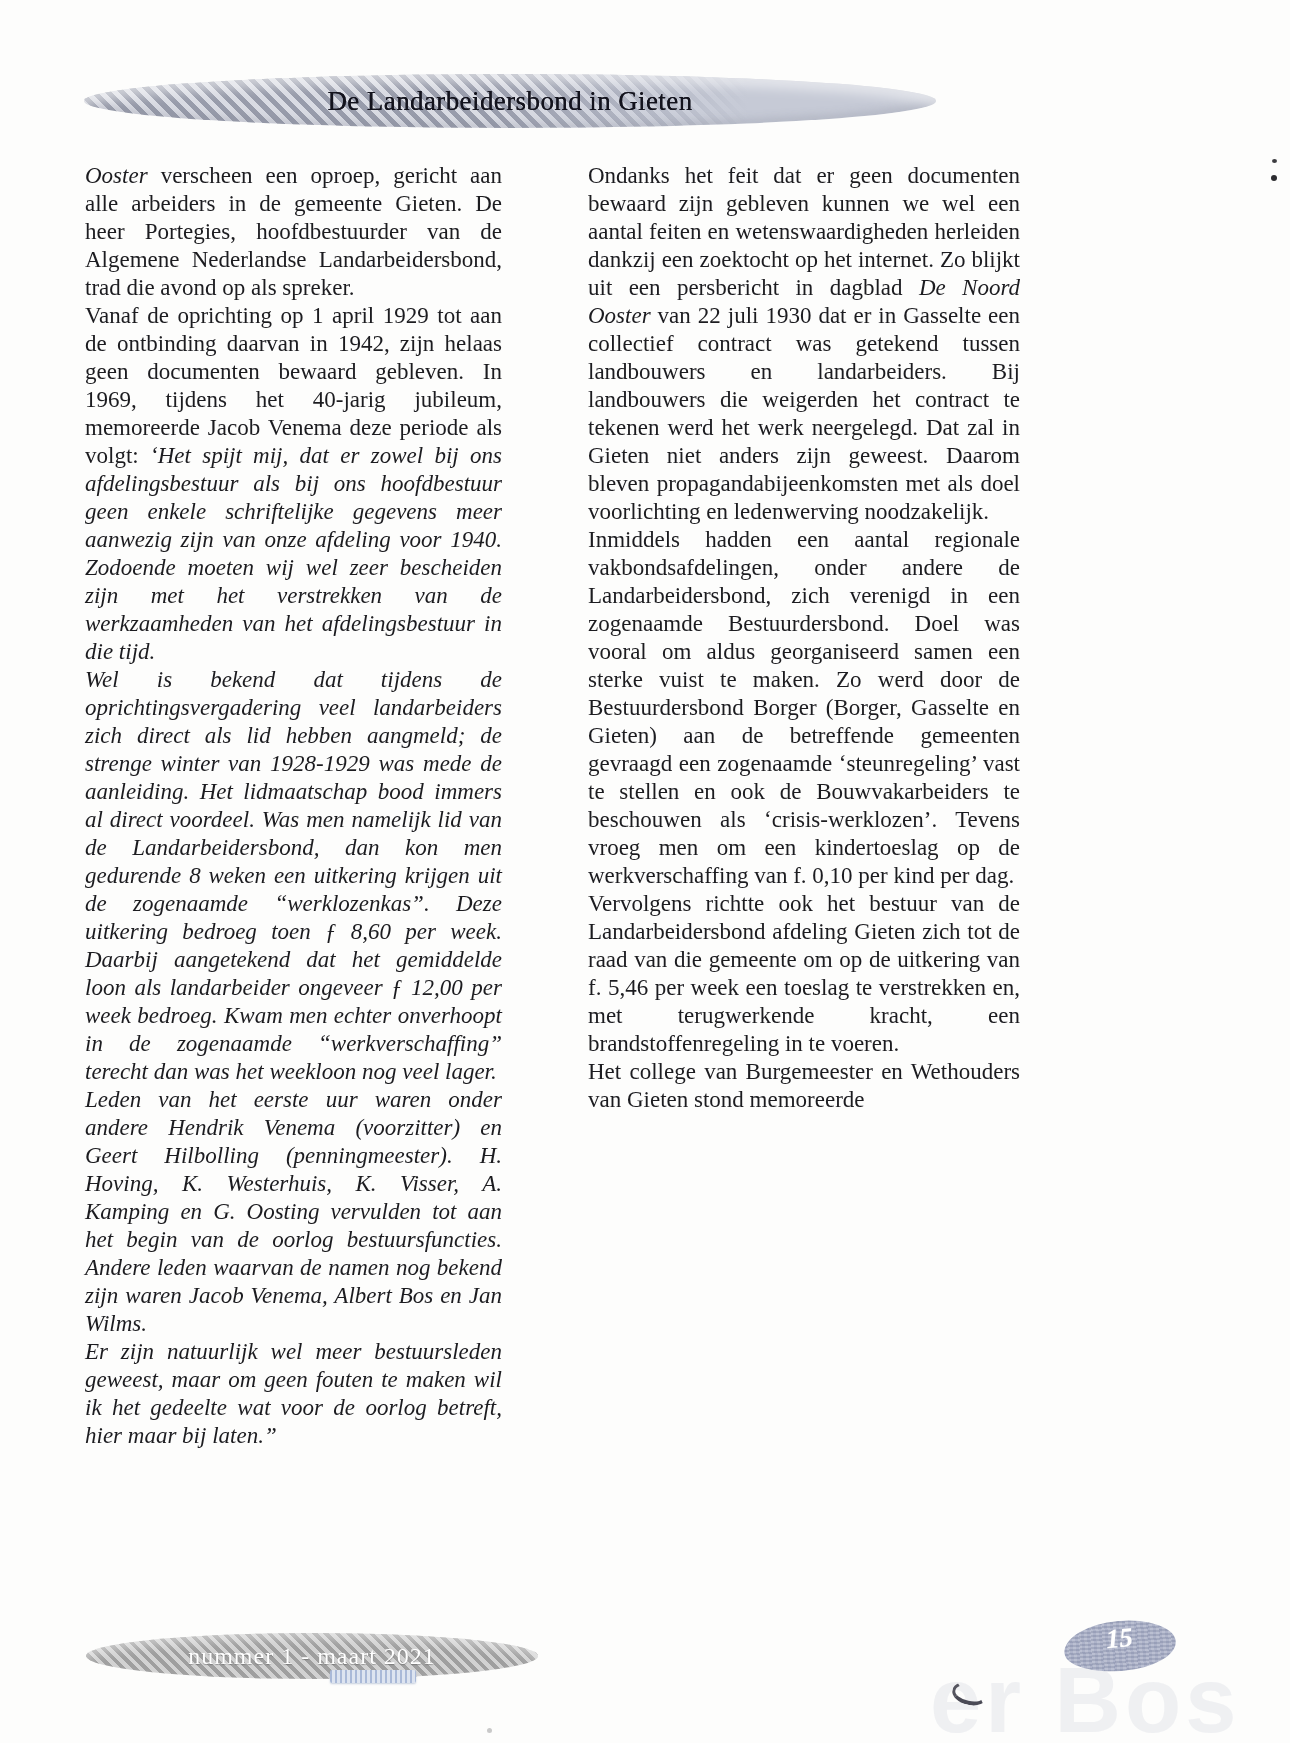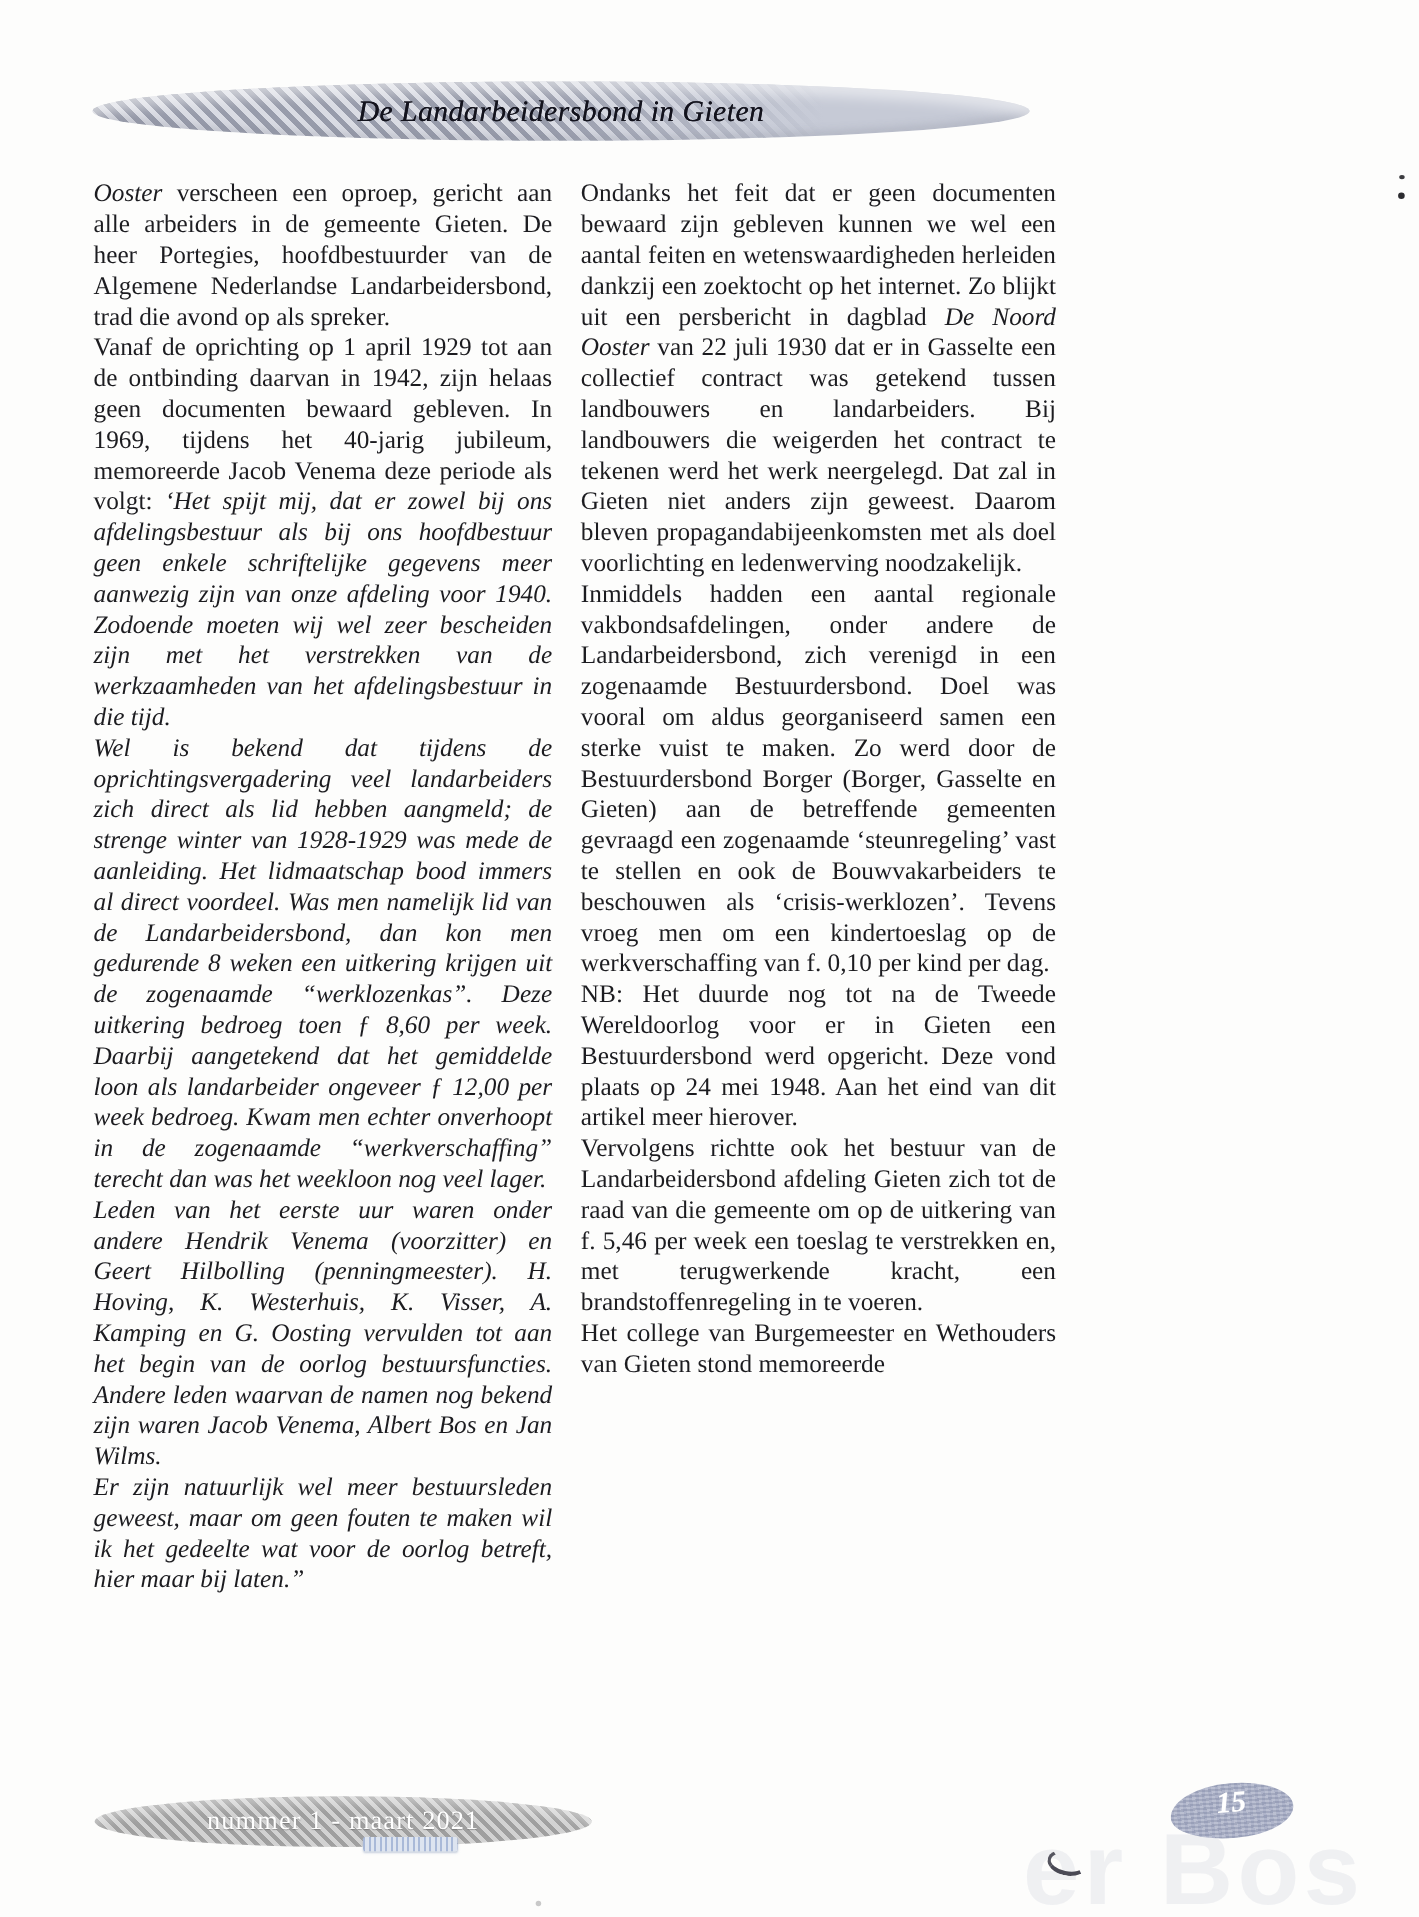--- a/index.html
+++ b/index.html
@@ -14,27 +14,27 @@
     border-radius:50%;
     background:
       linear-gradient(to right, rgba(198,202,214,0) 48%, #c6cad6 78%),
       repeating-linear-gradient(45deg,#989cab 0 5px,#d9dbe3 5px 10px),
       repeating-linear-gradient(-45deg,#a3a7b5 0 6px,#cfd2dc 6px 12px);
     background-color:#c6cad6;
     box-shadow:inset 0 8px 12px rgba(255,255,255,.55), inset 0 -4px 8px rgba(120,124,140,.25);
     display:flex;align-items:center;justify-content:center;
   }
   .header-title{
-    font-style:italic;font-size:27px;color:#13131d;letter-spacing:.4px;
+    font-size:27px;color:#13131d;letter-spacing:.4px;
     text-shadow:0 0 .4px #13131d;
   }
   
   .col{position:absolute;top:162px;font-size:23px;line-height:28px;text-align:justify;}
   .col-left{left:85px;width:417px;}
-  .col-right{left:528px;width:432px;}
+  .col-right{left:588px;width:432px;}
   .para{margin:0;}
   .it{font-style:italic;}
   
   .footer-banner{
     position:absolute;left:86px;top:1633px;width:452px;height:46px;
     border-radius:50%;
     background:
       repeating-linear-gradient(45deg,#9f9f9f 0 4px,#d2d2d2 4px 8px),
       repeating-linear-gradient(-45deg,#ababab 0 5px,#dcdcdc 5px 10px);
     background-color:#bdbdbd;
@@ -95,21 +95,20 @@
 <div class="col col-left">
     <p class="para"><span class="it">Ooster</span><span> verscheen een oproep, gericht aan alle arbeiders in de gemeente Gieten. De heer Portegies, hoofdbestuurder van de Algemene Nederlandse Landarbeidersbond, trad die avond op als spreker.</span></p>
     <p class="para"><span>Vanaf de oprichting op 1 april 1929 tot aan de ontbinding daarvan in 1942, zijn helaas geen documenten bewaard gebleven. In 1969, tijdens het 40-jarig jubileum, memoreerde Jacob Venema deze periode als volgt: </span><span class="it">‘Het spijt mij, dat er zowel bij ons afdelingsbestuur als bij ons hoofdbestuur geen enkele schriftelijke gegevens meer aanwezig zijn van onze afdeling voor 1940. Zodoende moeten wij wel zeer bescheiden zijn met het verstrekken van de werkzaamheden van het afdelingsbestuur in die tijd.</span></p>
     <p class="para"><span class="it">Wel is bekend dat tijdens de oprichtingsvergadering veel landarbeiders zich direct als lid hebben aangmeld; de strenge winter van 1928-1929 was mede de aanleiding. Het lidmaatschap bood immers al direct voordeel. Was men namelijk lid van de Landarbeidersbond, dan kon men gedurende 8 weken een uitkering krijgen uit de zogenaamde “werklozenkas”. Deze uitkering bedroeg toen ƒ 8,60 per week. Daarbij aangetekend dat het gemiddelde loon als landarbeider ongeveer ƒ 12,00 per week bedroeg. Kwam men echter onverhoopt in de zogenaamde “werkverschaffing” terecht dan was het weekloon nog veel lager.</span></p>
     <p class="para"><span class="it">Leden van het eerste uur waren onder andere Hendrik Venema (voorzitter) en Geert Hilbolling (penningmeester). H. Hoving, K. Westerhuis, K. Visser, A. Kamping en G. Oosting vervulden tot aan het begin van de oorlog bestuursfuncties. Andere leden waarvan de namen nog bekend zijn waren Jacob Venema, Albert Bos en Jan Wilms.</span></p>
     <p class="para"><span class="it">Er zijn natuurlijk wel meer bestuursleden geweest, maar om geen fouten te maken wil ik het gedeelte wat voor de oorlog betreft, hier maar bij laten.”</span></p>
   </div>
 <div class="col col-right">
     <p class="para"><span>Ondanks het feit dat er geen documenten bewaard zijn gebleven kunnen we wel een aantal feiten en wetenswaardigheden herleiden dankzij een zoektocht op het internet. Zo blijkt uit een persbericht in dagblad </span><span class="it">De Noord Ooster</span><span> van 22 juli 1930 dat er in Gasselte een collectief contract was getekend tussen landbouwers en landarbeiders. Bij landbouwers die weigerden het contract te tekenen werd het werk neergelegd. Dat zal in Gieten niet anders zijn geweest. Daarom bleven propagandabijeenkomsten met als doel voorlichting en ledenwerving noodzakelijk.</span></p>
     <p class="para"><span>Inmiddels hadden een aantal regionale vakbondsafdelingen, onder andere de Landarbeidersbond, zich verenigd in een zogenaamde Bestuurdersbond. Doel was vooral om aldus georganiseerd samen een sterke vuist te maken. Zo werd door de Bestuurdersbond Borger (Borger, Gasselte en Gieten) aan de betreffende gemeenten gevraagd een zogenaamde ‘steunregeling’ vast te stellen en ook de Bouwvakarbeiders te beschouwen als ‘crisis-werklozen’. Tevens vroeg men om een kindertoeslag op de werkverschaffing van f. 0,10 per kind per dag.</span></p>
-    <p class="para"><span>NB: Het duurde nog tot na de Tweede Wereldoorlog voor er in Gieten een Bestuurdersbond werd opgericht. Deze vond plaats op 24 mei 1948. Aan het eind van dit artikel meer hierover.</span></p>
     <p class="para"><span>Vervolgens richtte ook het bestuur van de Landarbeidersbond afdeling Gieten zich tot de raad van die gemeente om op de uitkering van f. 5,46 per week een toeslag te verstrekken en, met terugwerkende kracht, een brandstoffenregeling in te voeren.</span></p>
     <p class="para"><span>Het college van Burgemeester en Wethouders van Gieten stond memoreerde</span></p>
   </div>
 
 <div class="ghost">er Bos</div>
 
 <div class="footer-banner">
   <span class="footer-title">nummer 1 - maart 2021</span>
 </div>
 <div class="striped-chip"></div>

